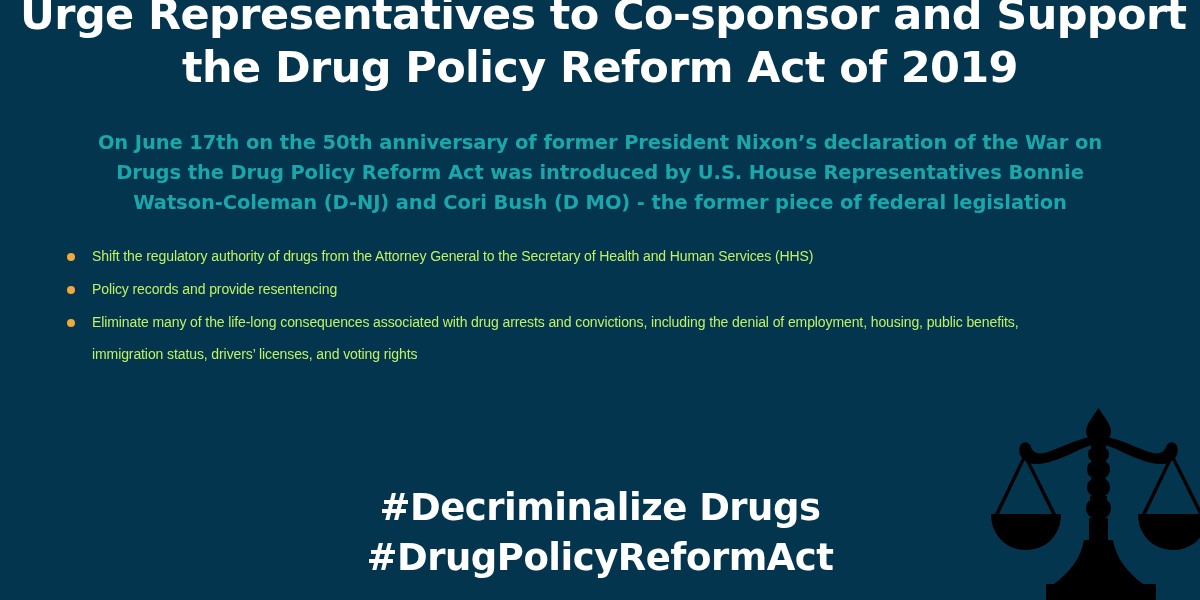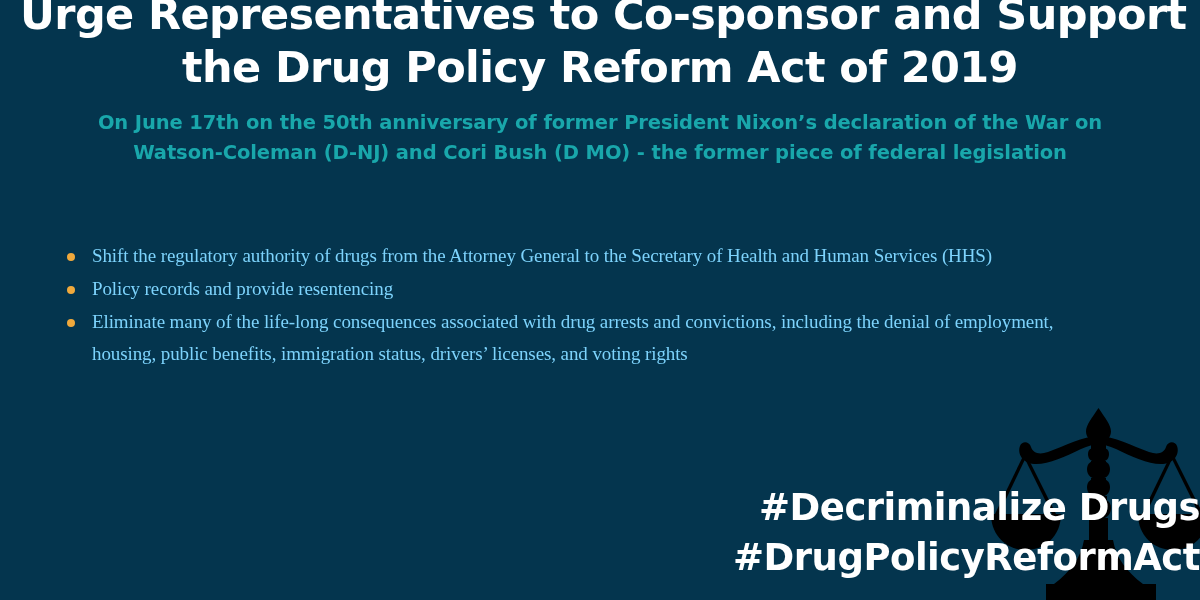--- a/index.html
+++ b/index.html
@@ -53,21 +53,21 @@
     font-weight:bold;
     font-size:43px;
     line-height:53px;
     letter-spacing:-0.6px;
     white-space:nowrap;
   }
 
   
   .subtitle-block {
     position:absolute;
-    top:108px;
+    top:128px;
     left:60px;
     width:1080px;
     text-align:center;
   }
   .subtitle-line {
     display:block;
     color:#19a7ab;
     font-family:"DejaVu Sans", sans-serif;
     font-weight:bold;
     font-size:19.5px;
@@ -79,24 +79,24 @@
   
   .bullets {
     position:absolute;
     top:240px;
     left:58px;
     width:1010px;
     list-style:none;
   }
   .bullet-item {
     position:relative;
-    color:#7dd3fc;
-    font-family:Liberation Serif, serif;
+    color:#bef264;
+    font-family:Liberation Sans, sans-serif;
     font-weight:normal;
-    font-size:19px;
+    font-size:14px;
     line-height:32.8px;
     padding-left:34px;
     letter-spacing:-0.1px;
   }
   .bullet-item::before {
     content:"";
     position:absolute;
     left:9px;
     top:13px;
     width:8px;
@@ -104,21 +104,21 @@
     border-radius:50%;
     background:#f0a93c;
   }
 
   
   .hashtags {
     position:absolute;
     top:483px;
     left:0;
     width:1200px;
-    text-align:right;
+    text-align:center;
   }
   .hashtag-line {
     display:block;
     color:#ffffff;
     font-family:"DejaVu Sans", sans-serif;
     font-weight:bold;
     font-size:37px;
     line-height:50px;
     letter-spacing:-0.5px;
     white-space:nowrap;
@@ -176,20 +176,21 @@
     </svg>
   </div>
 
   <div class="title-block">
     <span class="title-line">Urge Representatives to Co-sponsor and Support</span>
     <span class="title-line">the Drug Policy Reform Act of 2019</span>
   </div>
 
   <div class="subtitle-block">
     <span class="subtitle-line">On June 17th on the 50th anniversary of former President Nixon’s declaration of the War on</span>
+    <span class="subtitle-line">Drugs the Drug Policy Reform Act was introduced by U.S. House Representatives Bonnie</span>
     <span class="subtitle-line">Watson-Coleman (D-NJ) and Cori Bush (D MO) - the former piece of federal legislation</span>
   </div>
 
   <ul class="bullets">
     <li class="bullet-item">Shift the regulatory authority of drugs from the Attorney General to the Secretary of Health and Human Services (HHS)</li>
     <li class="bullet-item">Policy records and provide resentencing</li>
     <li class="bullet-item">Eliminate many of the life-long consequences associated with drug arrests and convictions, including the denial of employment, housing, public benefits, immigration status, drivers’ licenses, and voting rights</li>
   </ul>
 
   <div class="hashtags">

